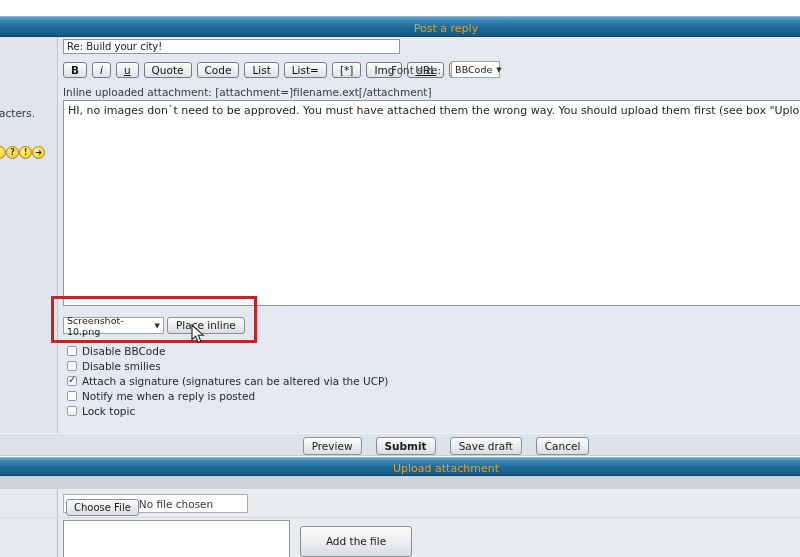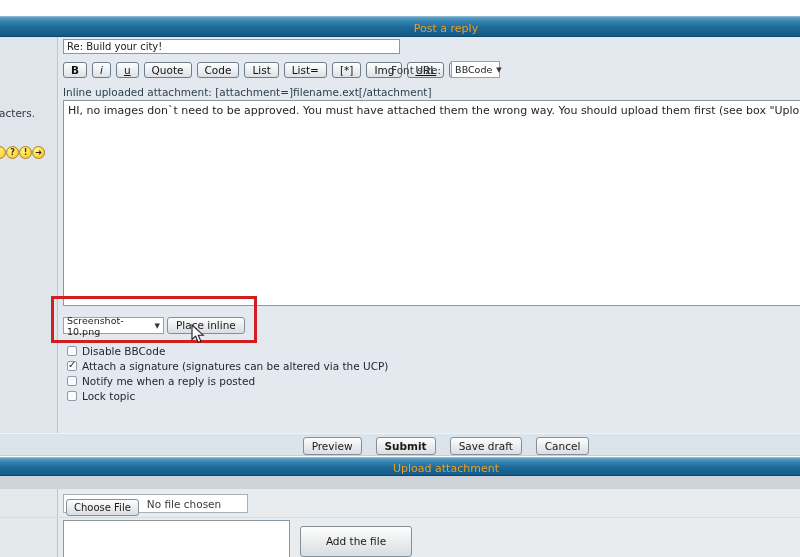--- a/index.html
+++ b/index.html
@@ -90,21 +90,21 @@
 
   
   .red-rect { position:absolute; left:51px; top:296px; width:206px; height:47px;
               border:3px solid var(--highlight-red,#d01f1f); z-index:5; }
   .cursor { position:absolute; left:191px; top:324px; z-index:6; }
 
   
   .file-input { position:absolute; left:63px; top:494px; width:185px; height:19px;
                 background:#fff; border:1px solid #a6b0b9; display:flex; align-items:center; }
   .choose-file { margin:8px 0 1px 2px; padding:1px 7px; font-size:10px; }
-  .nofile { font-size:10.5px; color:#3a3a3a; margin-left:8px; white-space:nowrap; }
+  .nofile { font-size:10.5px; color:#3a3a3a; white-space:nowrap; }
   .comment-box { position:absolute; left:63px; top:520px; width:227px; height:45px; }
   .add-file { position:absolute; left:300px; top:526px; width:112px; height:31px;
               font-size:10.5px; text-align:center; padding:8px; line-height:13px; }
 </style>
 </head>
 <body>
 
 <div class="screen">
 
   <div class="titlebar bar-post">
@@ -156,20 +156,24 @@
   </div>
   <button class="btn place-inline">Place inline</button>
 
   <div class="options">
 
   <div class="opt-row">
         <span class="cb"></span>
         <span class="opt-label">Disable BBCode</span>
       </div>
       <div class="opt-row">
+        <span class="cb"></span>
+        <span class="opt-label">Disable smilies</span>
+      </div>
+      <div class="opt-row">
         <span class="cb">
           <span class="tick">✓</span>
         </span>
         <span class="opt-label">Attach a signature (signatures can be altered via the UCP)</span>
       </div>
       <div class="opt-row">
         <span class="cb"></span>
         <span class="opt-label">Notify me when a reply is posted</span>
       </div>
       <div class="opt-row">

